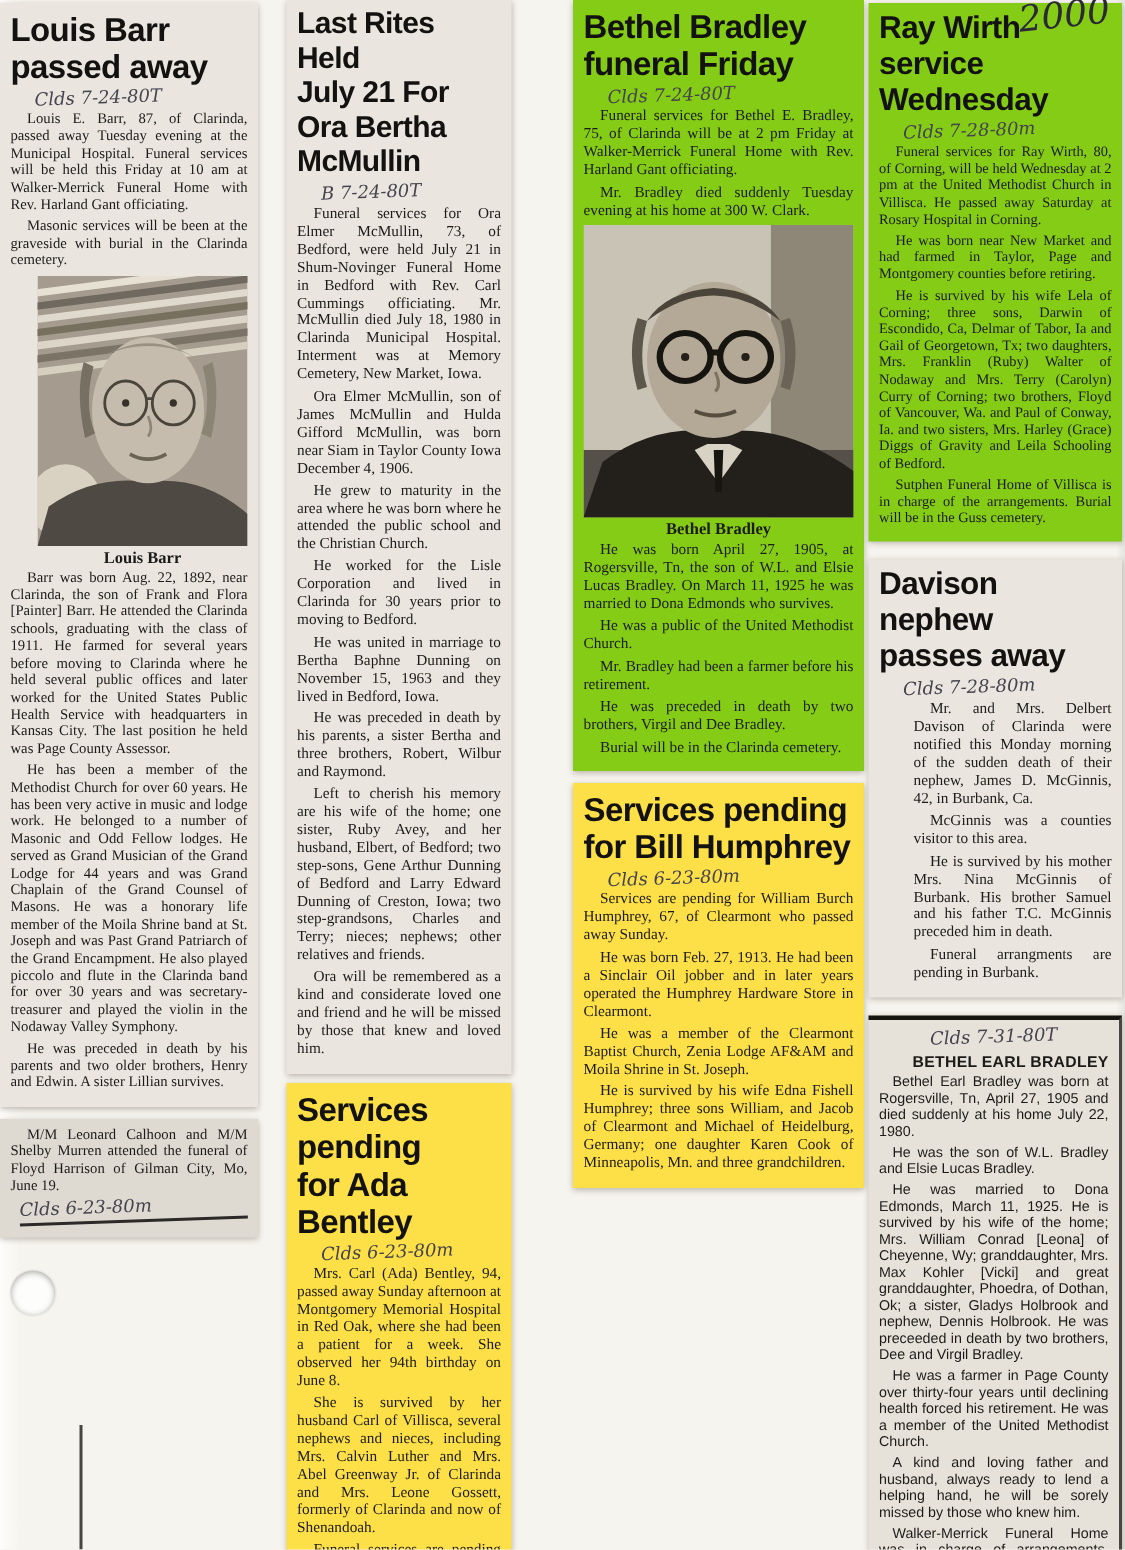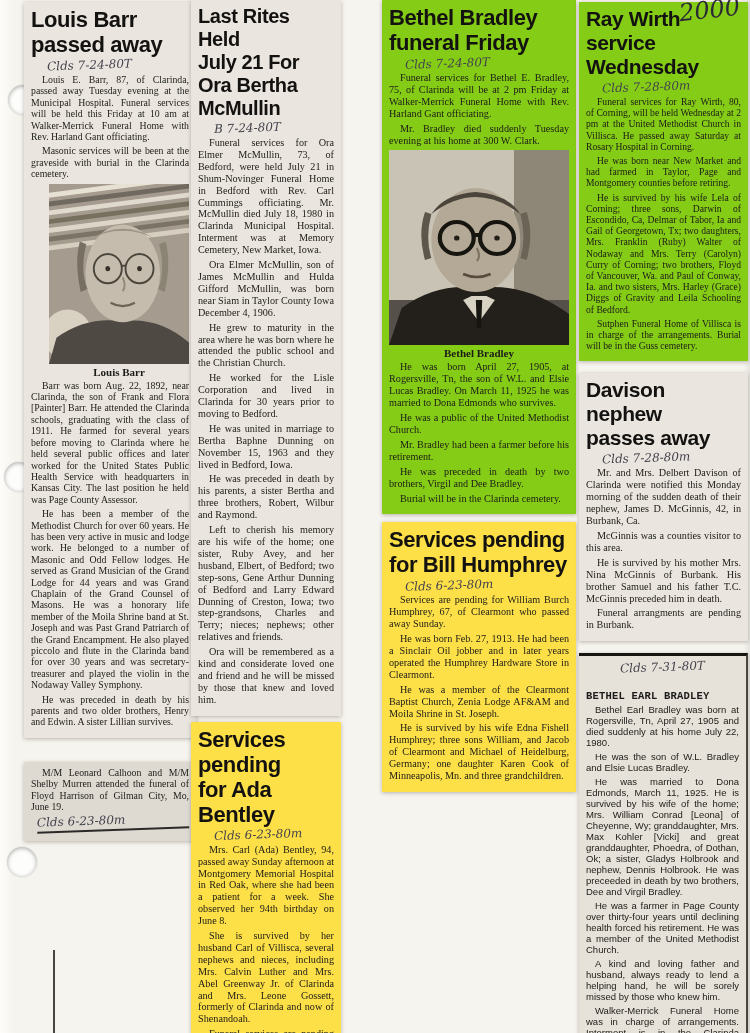--- a/index.html
+++ b/index.html
@@ -10,21 +10,21 @@
   }
   .scan-edge{position:absolute;left:0;top:0;width:14px;height:100%;
     background:linear-gradient(to right,#fefdfb,#f6f4ee);}
   .scan-shadow-right{position:absolute;right:0;top:0;width:6px;height:100%;
     background:linear-gradient(to left,rgba(0,0,0,.07),rgba(0,0,0,0));}
   .punch-hole{position:absolute;width:30px;height:30px;border-radius:50%;
     background:#fdfdfc;box-shadow:inset 0 1px 4px rgba(0,0,0,.35),0 0 0 1px rgba(0,0,0,.04);}
   .crease-line{position:absolute;left:53px;top:950px;width:2px;height:83px;background:#474540;}
 
   .column{position:absolute;display:flex;flex-direction:column;}
-  #col1{left:24px;top:2px;width:172px;gap:24px;}
+  #col1{left:0;top:2px;width:172px;gap:8px;}
   #col2{left:191px;top:0;width:150px;gap:6px;}
   #col3{left:382px;top:0;width:194px;gap:8px;}
   #col4{left:579px;top:2px;width:169px;gap:12px;}
 
   .clip{position:relative;padding:5px 7px 7px;box-shadow:0 1px 4px rgba(60,50,40,.33);}
   .bg-a{background:#eae6df;}
   .bg-b{background:#84cc16;}
   .bg-c{background:#fde047;}
   .bg-d{background:#dedad2;}
   .bg-e{background:#e6e2d9;}
@@ -42,30 +42,30 @@
   .hw-underline{border-bottom:2px solid #2b2a28;display:block;margin-left:6px;padding-bottom:2px;}
   .hw-year{position:absolute;top:2px;right:8px;font-size:24px;transform:rotate(-6deg);
     color:#2b2935;margin:0;}
   .hw-center{text-align:center;margin:0 0 1px;}
 
   .body-text p{margin:0 0 3px;text-align:justify;text-indent:11px;}
   .fs-c1 p{font-size:9.8px;line-height:11.4px;}
   .fs-c2 p{font-size:10.2px;line-height:11.9px;}
   .fs-c3 p{font-size:10.2px;line-height:11.9px;}
   .fs-ray p{font-size:9.6px;line-height:11.2px;}
-  .fs-dav p{font-size:10.2px;line-height:11.9px;}
+  .fs-dav p{font-size:10.2px;line-height:11.9px;margin-left:23px;}
   .fs-sans p{font-family:"Liberation Sans",sans-serif;font-size:9.5px;line-height:11px;text-indent:9px;}
 
   figure{margin:4px 0 2px;}
   figure svg{display:block;width:100%;}
   .caption{font-weight:700;text-align:center;font-size:11px;margin-top:2px;}
   .photo-indent{padding-left:18px;}
 
-  .clip-title{font-family:Liberation Mono, monospace;font-weight:700;
-    font-size:10.5px;text-align:left;margin:16px 0 2px;letter-spacing:.2px;}
+  .clip-title{font-family:Liberation Sans, sans-serif;font-weight:700;
+    font-size:10.5px;text-align:right;margin:4px 0 2px;letter-spacing:.2px;}
   #clip-bethel-earl{border-top:3px solid #17150f;border-right:2px solid #4a463f;}
 </style>
 </head>
 <body>
 
 <div class="scan-edge"></div>
 <div class="scan-shadow-right"></div>
 <div class="punch-hole" style="left:8px;top:85px;"></div>
 <div class="punch-hole" style="left:4px;top:462px;"></div>
 <div class="punch-hole" style="left:7px;top:847px;"></div>

